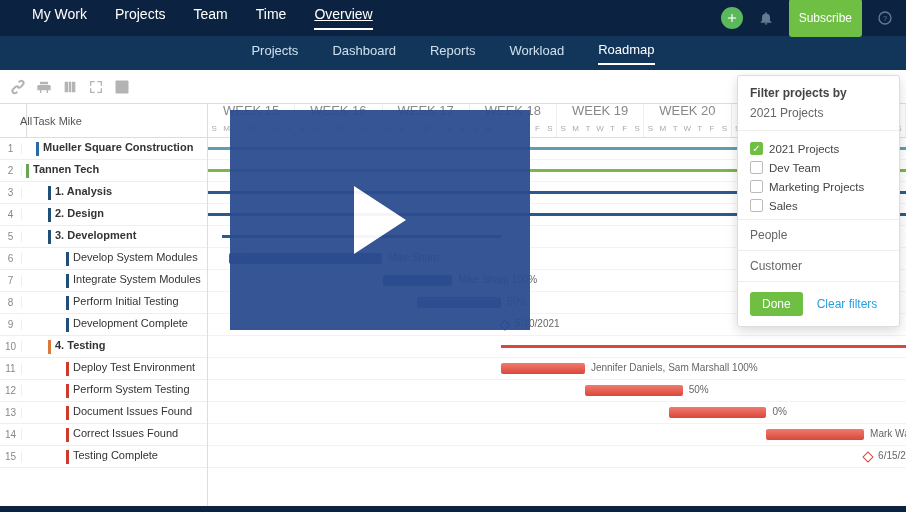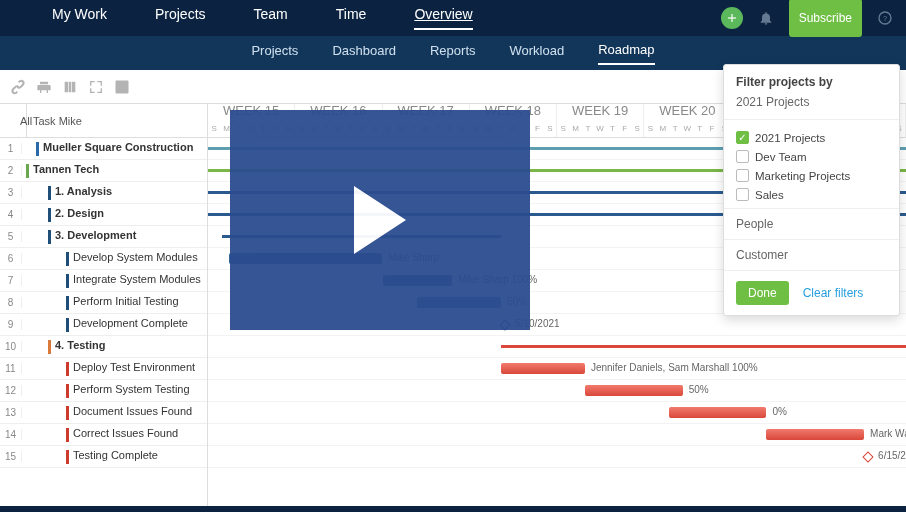--- a/index.html
+++ b/index.html
@@ -1,19 +1,19 @@
 <!DOCTYPE html>
 <html><head>
 <meta charset="utf-8">
 <style>
   * { box-sizing: border-box; margin: 0; padding: 0; }
   body { font-family: -apple-system, "Segoe UI", Arial, sans-serif; font-size: 12px; color: #333; background: #f5f5f5; width: 906px; height: 512px; overflow: hidden; position: relative; }
   .topnav { background: #0b2340; height: 36px; display: flex; align-items: center; padding: 0 12px; color: #fff; }
   .topnav .menu { display: flex; gap: 28px; margin-left: 20px; font-size: 14px; }
-  .topnav .menu span { cursor: pointer; padding-bottom: 6px; margin-left: 20px; }
+  .topnav .menu span { cursor: pointer; padding-bottom: 6px; }
   .topnav .menu span.active { border-bottom: 2px solid #fff; text-decoration: underline; }
   .topnav .spacer { flex: 1; }
   .topnav .actions { display: flex; align-items: center; gap: 14px; }
   .add-btn { width: 22px; height: 22px; border-radius: 50%; background: #5bb85b; display:flex; align-items:center; justify-content:center; color:#fff; font-size:16px; }
   .bell, .help { width: 18px; height: 18px; opacity: .6; display:flex; align-items:center; justify-content:center; }
   .subscribe { background: #6fbf44; color:#fff; padding: 12px 10px; border-radius: 3px; font-size: 12px; }
   .subnav { background: #12365a; height: 34px; display:flex; align-items:center; justify-content:center; gap: 34px; color:#cfe0ef; font-size: 13px; }
   .subnav span { padding-bottom: 6px; cursor:pointer; }
   .subnav span.active { color:#fff; border-bottom: 2px solid #fff; }
   .toolbar { background:#fff; height: 34px; border-bottom: 1px solid #ddd; display:flex; align-items:center; padding: 0 10px; gap: 10px; }
@@ -51,21 +51,21 @@
   .bar-red { background: linear-gradient(#f17a6e,#d9483a); }
   .bar-line-teal { background:#5d9fb1; }
   .bar-line-green { background:#7ab648; }
   .bar-line-navy { background:#2b5a8e; }
   .bar-line-red { background:#d9483a; }
   .bar-label-r { position:absolute; left: 100%; margin-left: 6px; top:-1px; font-size: 10px; color:#666; white-space:nowrap; }
   .diamond { position:absolute; width:8px; height:8px; background:#fff; border:1px solid #d9483a; transform: rotate(45deg); top:7px; }
   .diamond.blue { border-color:#2b5a8e; }
   .overlay-play { position:absolute; left: 230px; top: 110px; width: 300px; height: 220px; background: #2b4c8f; opacity: .95; display:flex; align-items:center; justify-content:center; z-index: 40; }
   .play-tri { width:0; height:0; border-left: 52px solid #fff; border-top: 34px solid transparent; border-bottom: 34px solid transparent; }
-  .filter-panel { position:absolute; right: 6px; top: 64px; width: 177px; background:#fff; border:1px solid #ddd; box-shadow: 0 4px 12px rgba(0,0,0,.15); z-index: 50; font-size: 12px; border-radius: 3px; }
+  .filter-panel { position:absolute; right: 6px; top: 75px; width: 163px; background:#fff; border:1px solid #ddd; box-shadow: 0 4px 12px rgba(0,0,0,.15); z-index: 50; font-size: 12px; border-radius: 3px; }
   .fp-sec { padding: 10px 12px; border-bottom: 1px solid #eee; }
   .fp-title { font-weight: 600; color:#444; margin-bottom: 6px; }
   .fp-sub { color:#666; }
   .fp-list { padding: 8px 12px 4px 12px; border-bottom:1px solid #eee; }
   .fp-item { display:flex; align-items:center; gap:6px; padding: 3px 0; font-size: 11.5px; color:#444; }
   .chk { width:13px; height:13px; border:1px solid #bbb; border-radius:2px; display:inline-flex; align-items:center; justify-content:center; font-size:10px; color:#fff; }
   .chk.on { background:#6fbf44; border-color:#6fbf44; }
   .fp-cat { padding: 8px 12px; color:#666; border-bottom:1px solid #eee; }
   .fp-actions { padding: 10px 12px; display:flex; align-items:center; gap:14px; }
   .done-btn { background:#6fbf44; color:#fff; padding: 5px 12px; border-radius: 3px; font-size: 12px; }

